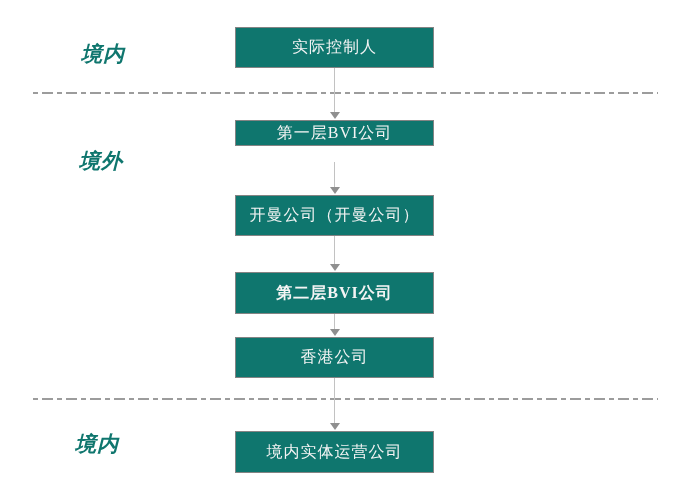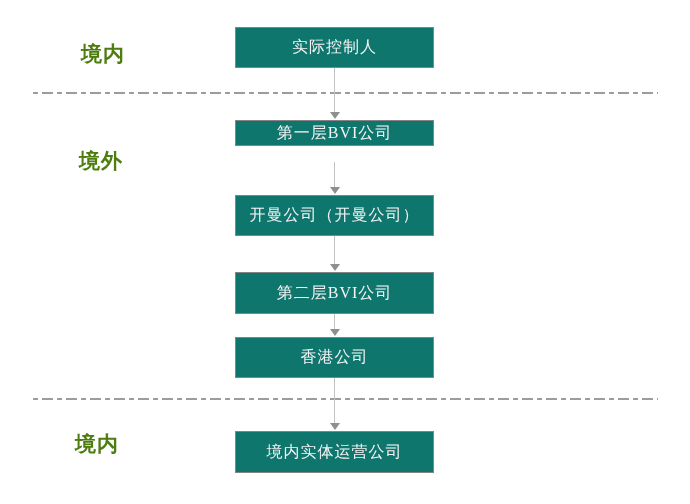--- a/index.html
+++ b/index.html
@@ -12,23 +12,24 @@
     width: 690px;
     height: 504px;
     background: #ffffff;
     overflow: hidden;
     font-family: "Liberation Serif", serif;
   }
   .region-label {
     position: absolute;
     font-weight: bold;
     font-size: 21px;
-    color: #4d7c0f;
+    color: #0f766e;
     letter-spacing: 1px;
     white-space: nowrap;
+    font-style: italic;
   }
   .node-box {
     position: absolute;
     left: 235px;
     width: 199px;
     height: 41px;
     background: #0f766e;
     border: 1px solid #848484;
     box-sizing: border-box;
     display: flex;
@@ -88,21 +89,21 @@
   </div>
 
   <div class="node-box" style="top:120px; height:26px;text-align:center;">
     <span>第一层BVI公司</span>
   </div>
 
   <div class="node-box" style="top:195px;">
     <span>开曼公司（开曼公司）</span>
   </div>
 
-  <div class="node-box" style="top:272px; height:42px;">
+  <div class="node-box" style="top:272px; height:42px;font-weight:bold;">
     <span>第二层BVI公司</span>
   </div>
 
   <div class="node-box" style="top:337px;">
     <span>香港公司</span>
   </div>
 
   <div class="node-box" style="top:431px; height:42px;justify-content:center;">
     <span>境内实体运营公司</span>
   </div>

